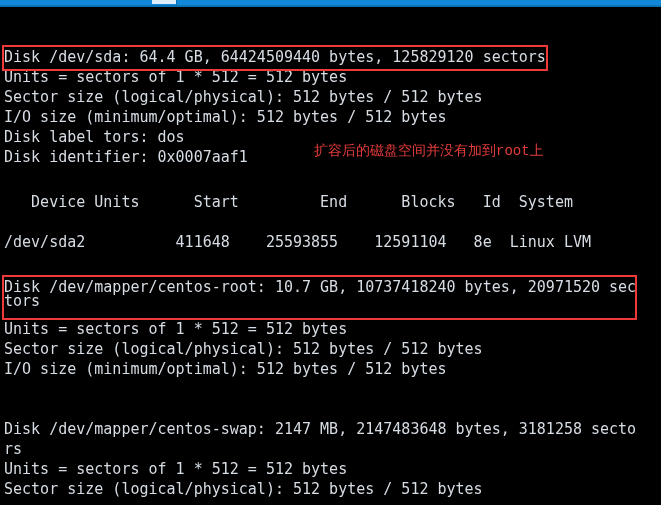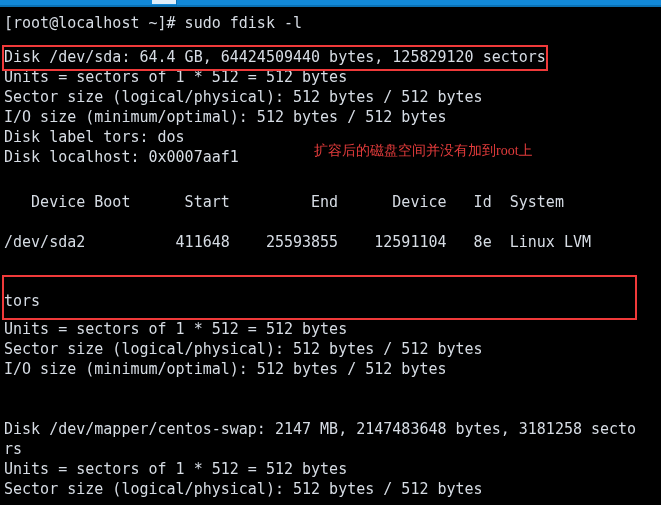--- a/index.html
+++ b/index.html
@@ -54,21 +54,21 @@
     left: 4px;
     height: 20px;
     line-height: 20px;
     white-space: pre;
     font-size: 15px;
     letter-spacing: 0px;
     color: #d6dce4;
   }
   .line.cn {
     color: #e23b3b;
-    font-family: Liberation Serif, serif;
+    font-family: Liberation Mono, monospace;
     font-size: 14px;
     left: 314px;
   }
   
   .hl-box {
     position: absolute;
     border: 2px solid #f03a3a;
     box-sizing: border-box;
     background: transparent;
     pointer-events: none;
@@ -92,32 +92,32 @@
 <div id="screen">
 
   <div id="titlebar">
     <div class="chrome-shade"></div>
     <div class="tab-highlight"></div>
     <div class="tab-edge"></div>
   </div>
 
   <div id="term">
 
-    <div class="line" style="top:6px">[root@localhost ~]# sudo fdisk -l</div>
 
     <div class="line" style="top:40px">Disk /dev/sda: 64.4 GB, 64424509440 bytes, 125829120 sectors</div>
     <div class="line" style="top:60px">Units = sectors of 1 * 512 = 512 bytes</div>
     <div class="line" style="top:80px">Sector size (logical/physical): 512 bytes / 512 bytes</div>
     <div class="line" style="top:100px">I/O size (minimum/optimal): 512 bytes / 512 bytes</div>
     <div class="line" style="top:120px">Disk label tors: dos</div>
-    <div class="line" style="top:140px">Disk localhost: 0x0007aaf1</div>
+    <div class="line" style="top:140px">Disk identifier: 0x0007aaf1</div>
     <div class="line" style="top:160px"></div>
-    <div class="line" style="top:185px">   Device Boot      Start         End      Device   Id  System</div>
+    <div class="line" style="top:185px">   Device Units      Start         End      Blocks   Id  System</div>
     <div class="line" style="top:225px">/dev/sda2          411648    25593855    12591104   8e  Linux LVM</div>
     <div class="line" style="top:245px"></div>
+    <div class="line" style="top:270px">Disk /dev/mapper/centos-root: 10.7 GB, 10737418240 bytes, 20971520 sec</div>
     <div class="line" style="top:284px">tors</div>
     <div class="line" style="top:312px">Units = sectors of 1 * 512 = 512 bytes</div>
     <div class="line" style="top:332px">Sector size (logical/physical): 512 bytes / 512 bytes</div>
     <div class="line" style="top:352px">I/O size (minimum/optimal): 512 bytes / 512 bytes</div>
     <div class="line" style="top:372px"></div>
     <div class="line" style="top:392px"></div>
     <div class="line" style="top:412px">Disk /dev/mapper/centos-swap: 2147 MB, 2147483648 bytes, 3181258 secto</div>
     <div class="line" style="top:432px">rs</div>
     <div class="line" style="top:452px">Units = sectors of 1 * 512 = 512 bytes</div>
     <div class="line" style="top:472px">Sector size (logical/physical): 512 bytes / 512 bytes</div>

